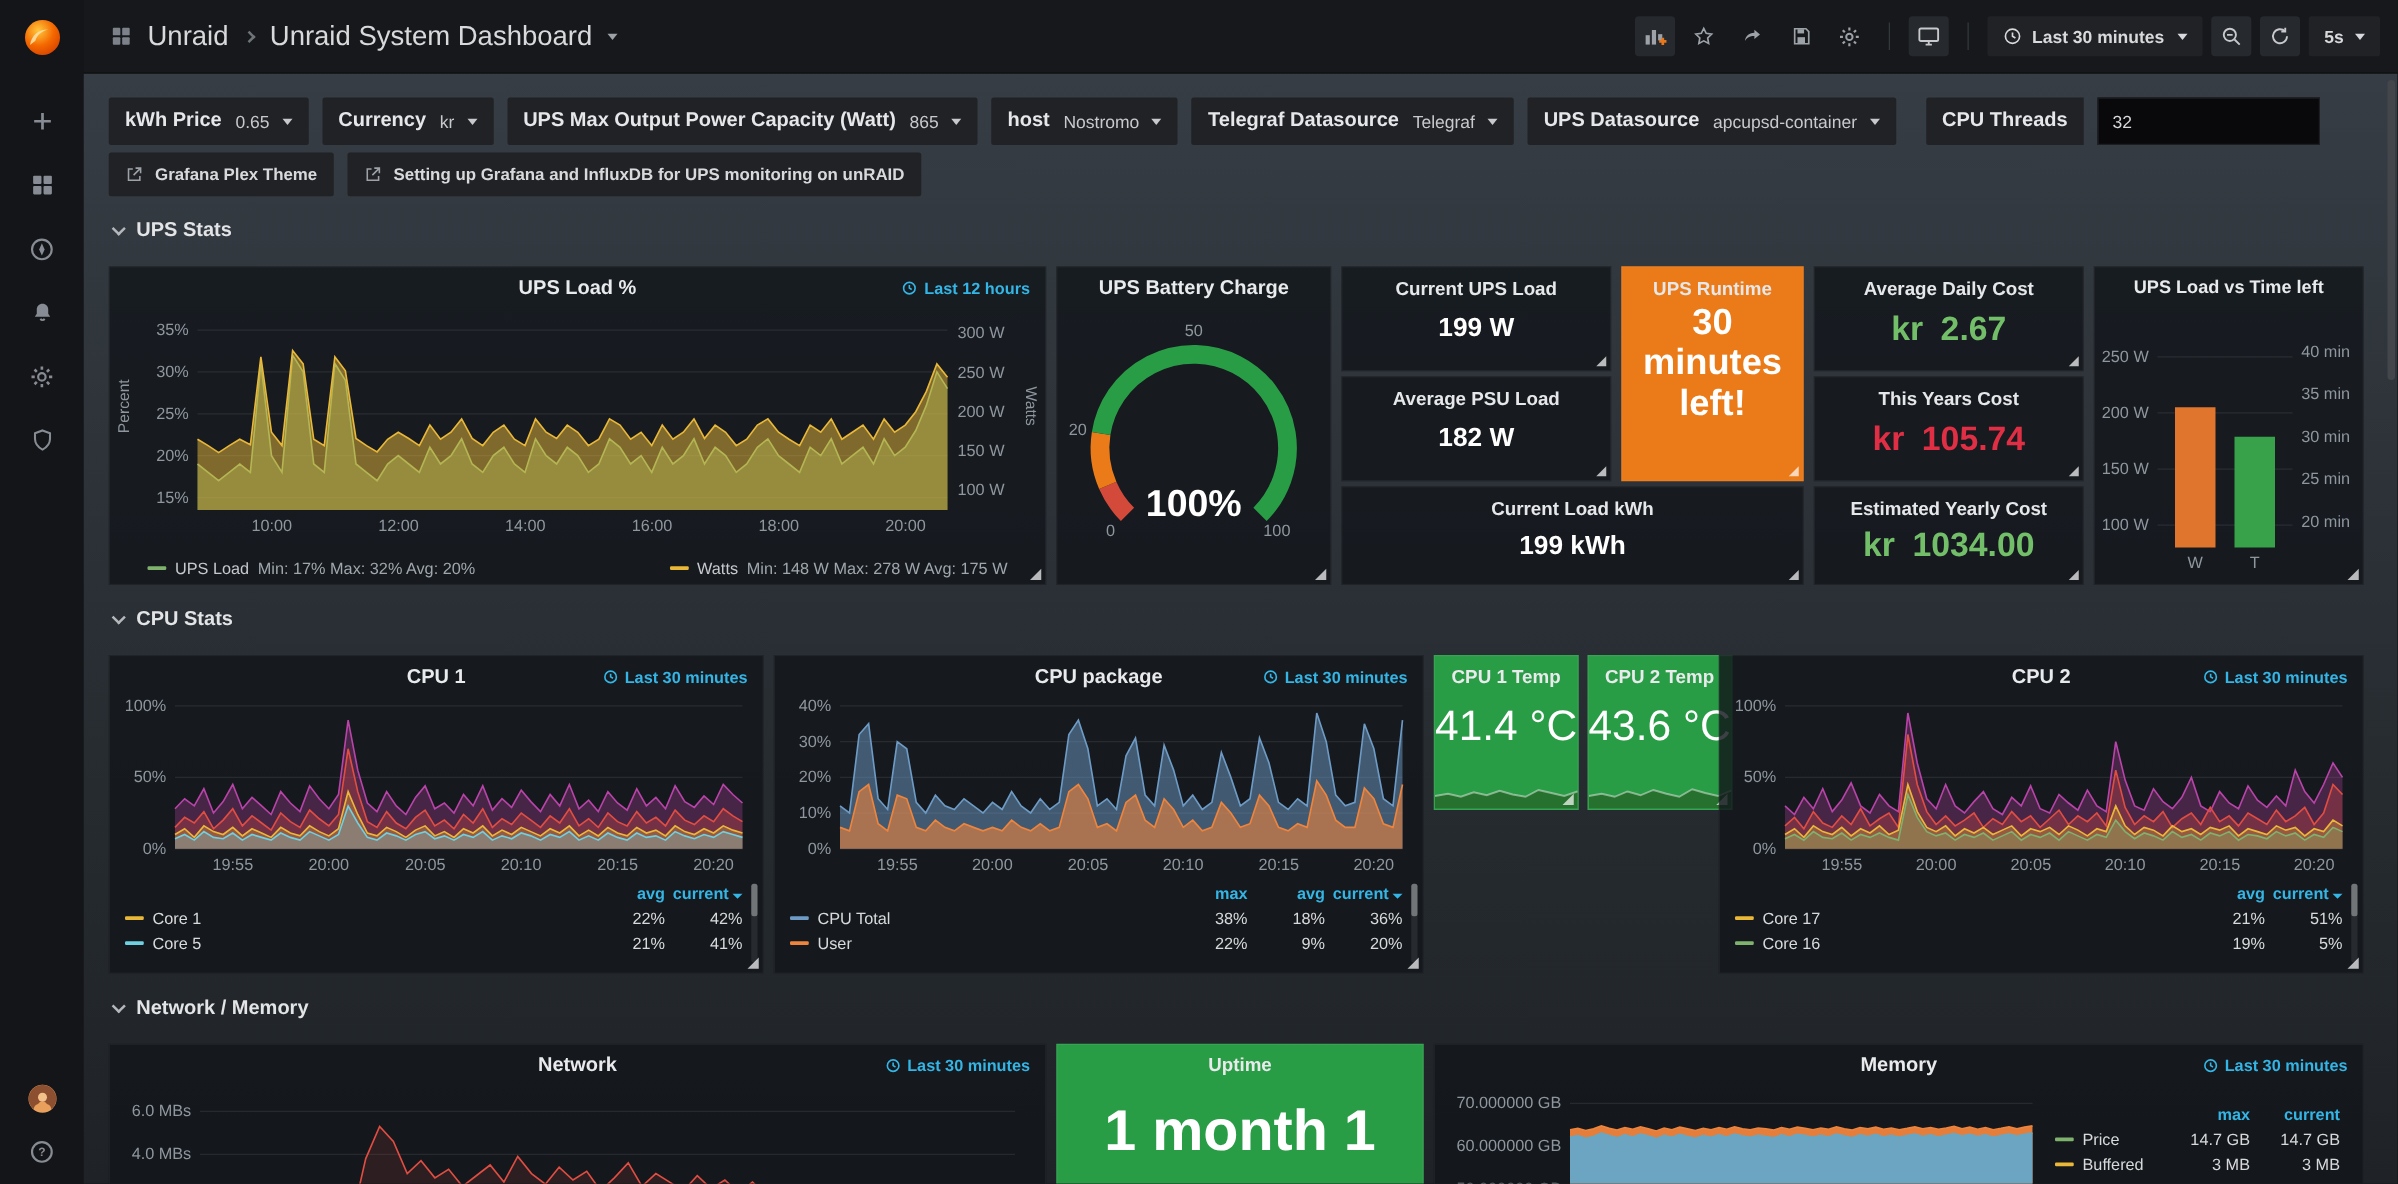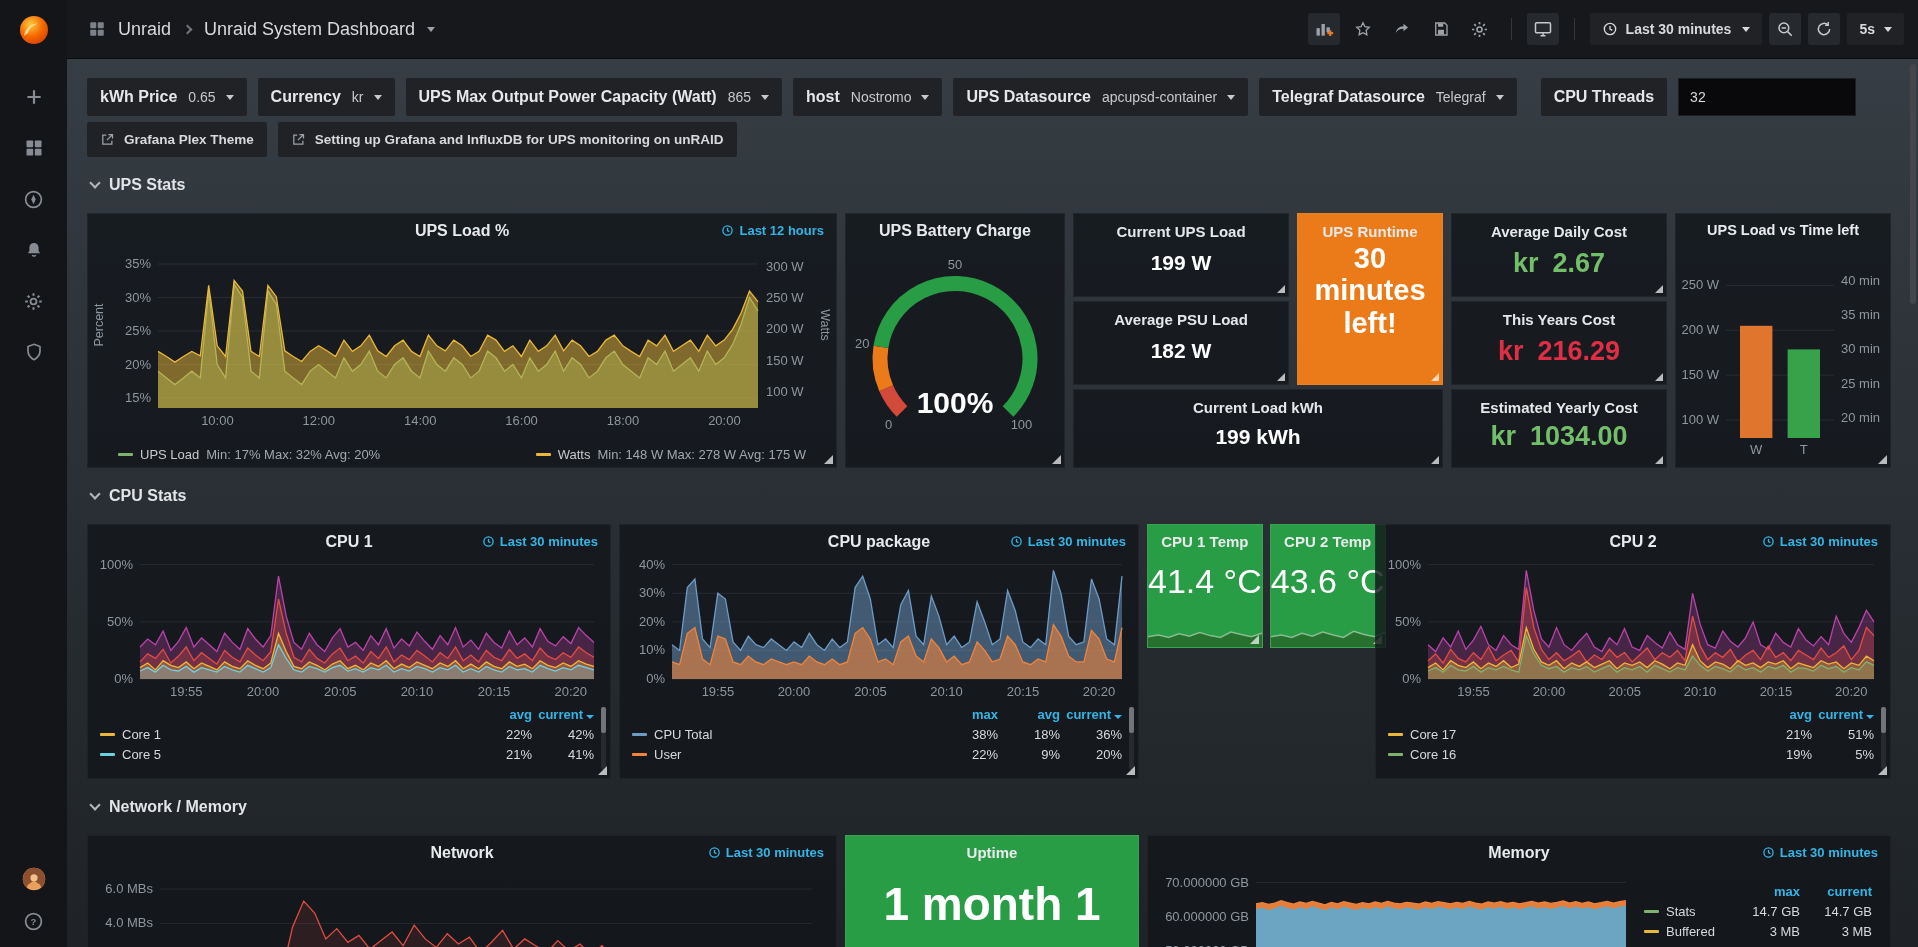--- a/index.html
+++ b/index.html
@@ -8,21 +8,21 @@
 .app{display:flex;width:100%;height:100%}
 
 .sidebar{width:67px;background:#131518;display:flex;flex-direction:column;align-items:center;padding:12px 0 14px;flex:none}
 .s-logo{margin-bottom:34px}
 .s-icons{display:flex;flex-direction:column;gap:27px;align-items:center}
 .s-item{color:#878b93;width:24px;height:24px;display:flex;align-items:center;justify-content:center;cursor:pointer}
 .s-bottom{margin-top:auto;display:flex;flex-direction:column;gap:18px;align-items:center}
 
 .main{flex:1;display:flex;flex-direction:column;min-width:0;position:relative}
 .topnav{height:59px;background:#17181b;border-bottom:1px solid #0b0c0d;display:flex;align-items:center;padding:0 14px 0 18px;flex:none}
-.crumb{display:flex;align-items:center;gap:9px;font-size:18px;color:#d8d9da}
+.crumb{display:flex;align-items:center;gap:9px;font-size:22px;color:#d8d9da}
 .crumb-folder,.crumb-title{cursor:pointer;white-space:nowrap}
 .crumb-sep{display:inline-block;width:7px;height:7px;border-right:2px solid #6f7479;border-top:2px solid #6f7479;transform:rotate(45deg);margin:0 4px}
 .caret{display:inline-block;width:0;height:0;border-left:4.5px solid transparent;border-right:4.5px solid transparent;border-top:5px solid currentColor;margin-left:3px;vertical-align:middle}
 .tn-right{margin-left:auto;display:flex;align-items:center;gap:7px}
 .tn-btn{display:flex;align-items:center;justify-content:center;width:32px;height:32px;color:#9da2a8;background:transparent;border:none;cursor:pointer}
 .tn-btn.boxed,.tn-box{background:#26292e;border-radius:3px}
 .tn-box{display:flex;align-items:center;justify-content:center;width:32px;height:32px;color:#c7c9cc;border:none;cursor:pointer}
 .tn-sep{width:1px;height:22px;background:#34373c;margin:0 8px}
 .tn-time{display:flex;align-items:center;gap:8px;height:32px;padding:0 12px;background:#202226;color:#d8d9da;font-weight:700;font-size:14px;border:none;border-radius:2px;cursor:pointer;white-space:nowrap}
 
@@ -281,30 +281,30 @@
             </span>
         </div>
         <div class="var">
           <span class="v-lbl">host</span>
           <span class="v-val">
               <span>Nostromo</span>
               <span class="caret"></span>
             </span>
         </div>
         <div class="var">
+          <span class="v-lbl">Telegraf Datasource</span>
+          <span class="v-val">
+              <span>Telegraf</span>
+              <span class="caret"></span>
+            </span>
+        </div>
+        <div class="var">
           <span class="v-lbl">UPS Datasource</span>
           <span class="v-val">
               <span>apcupsd-container</span>
-              <span class="caret"></span>
-            </span>
-        </div>
-        <div class="var">
-          <span class="v-lbl">Telegraf Datasource</span>
-          <span class="v-val">
-              <span>Telegraf</span>
               <span class="caret"></span>
             </span>
         </div>
         <div class="var input">
           <span class="v-lbl">CPU Threads</span>
           <input class="v-input" value="32" style="">
         </div>
       </div>
 
       <div class="links">
@@ -414,21 +414,21 @@
             </div>
           </div>
           <div class="stat" style="grid-column:1;grid-row:2">
             <div class="stat-title">Average PSU Load</div>
             <div class="stat-value">182 W</div>
           </div>
           <div class="stat" style="grid-column:3;grid-row:2">
             <div class="stat-title">This Years Cost</div>
             <div class="stat-value small c-red">
               <span>kr</span>
-                <span>216.29</span>
+                <span>105.74</span>
             </div>
           </div>
           <div class="stat" style="grid-column:1/3;grid-row:3">
             <div class="stat-title">Current Load kWh</div>
             <div class="stat-value">199 kWh</div>
           </div>
           <div class="stat" style="grid-column:3;grid-row:3">
             <div class="stat-title">Estimated Yearly Cost</div>
             <div class="stat-value small c-green">
               <span>kr</span>
@@ -713,21 +713,21 @@
               <polygon points="100,256.0 100.0,43.9 106.3,42.5 112.5,44.6 118.8,43.2 125.1,40.5 131.4,42.5 137.6,44.3 143.9,41.9 150.2,43.6 156.4,41.2 162.7,42.9 169.0,44.9 175.3,42.2 181.5,43.9 187.8,41.5 194.1,43.2 200.3,44.6 206.6,42.5 212.9,43.9 219.2,41.9 225.4,43.6 231.7,41.2 238.0,42.9 244.2,43.9 250.5,42.2 256.8,43.2 263.1,44.3 269.3,41.9 275.6,43.6 281.9,41.5 288.1,42.5 294.4,43.9 300.7,42.2 306.9,43.6 313.2,41.2 319.5,42.9 325.8,44.3 332.0,41.9 338.3,43.2 344.6,41.5 350.8,43.6 357.1,42.2 363.4,43.9 369.7,42.5 375.9,41.2 382.2,43.2 388.5,41.9 394.7,43.6 401.0,42.2 407.3,40.8 413.6,42.9 419.8,41.5 426.1,43.2 432.4,41.9 438.6,43.9 444.9,42.5 451.2,41.2 457.5,42.9 463.7,41.5 470.0,40.5 470.0,256.0" fill="#64A8C8" fill-opacity="0.95"></polygon>
               <polyline points="100.0,43.9 106.3,42.5 112.5,44.6 118.8,43.2 125.1,40.5 131.4,42.5 137.6,44.3 143.9,41.9 150.2,43.6 156.4,41.2 162.7,42.9 169.0,44.9 175.3,42.2 181.5,43.9 187.8,41.5 194.1,43.2 200.3,44.6 206.6,42.5 212.9,43.9 219.2,41.9 225.4,43.6 231.7,41.2 238.0,42.9 244.2,43.9 250.5,42.2 256.8,43.2 263.1,44.3 269.3,41.9 275.6,43.6 281.9,41.5 288.1,42.5 294.4,43.9 300.7,42.2 306.9,43.6 313.2,41.2 319.5,42.9 325.8,44.3 332.0,41.9 338.3,43.2 344.6,41.5 350.8,43.6 357.1,42.2 363.4,43.9 369.7,42.5 375.9,41.2 382.2,43.2 388.5,41.9 394.7,43.6 401.0,42.2 407.3,40.8 413.6,42.9 419.8,41.5 426.1,43.2 432.4,41.9 438.6,43.9 444.9,42.5 451.2,41.2 457.5,42.9 463.7,41.5 470.0,40.5" fill="none" stroke="#64A8C8" stroke-width="1.3"></polyline>
             </svg>
           <div class="lg-table" style="top:48px;left:auto;right:18px;width:228px">
             <div class="lg-head">
                 <span class="lg-v" style="width:72px">max</span>
                 <span class="lg-v" style="width:72px">current</span>
               </div>
             <div class="lg-row">
               <span class="dash-swatch" style="background: rgb(126, 178, 109);"></span>
-              <span class="lg-name">Stats</span>
+              <span class="lg-name">Price</span>
                 <span class="lg-spacer"></span>
               <span class="lg-v" style="width:72px">14.7 GB</span>
               <span class="lg-v" style="width:72px">14.7 GB</span>
             </div>
             <div class="lg-row">
               <span class="dash-swatch" style="background: rgb(234, 184, 57);"></span>
               <span class="lg-name">Buffered</span>
                 <span class="lg-spacer"></span>
               <span class="lg-v" style="width:72px">3 MB</span>
               <span class="lg-v" style="width:72px">3 MB</span>

